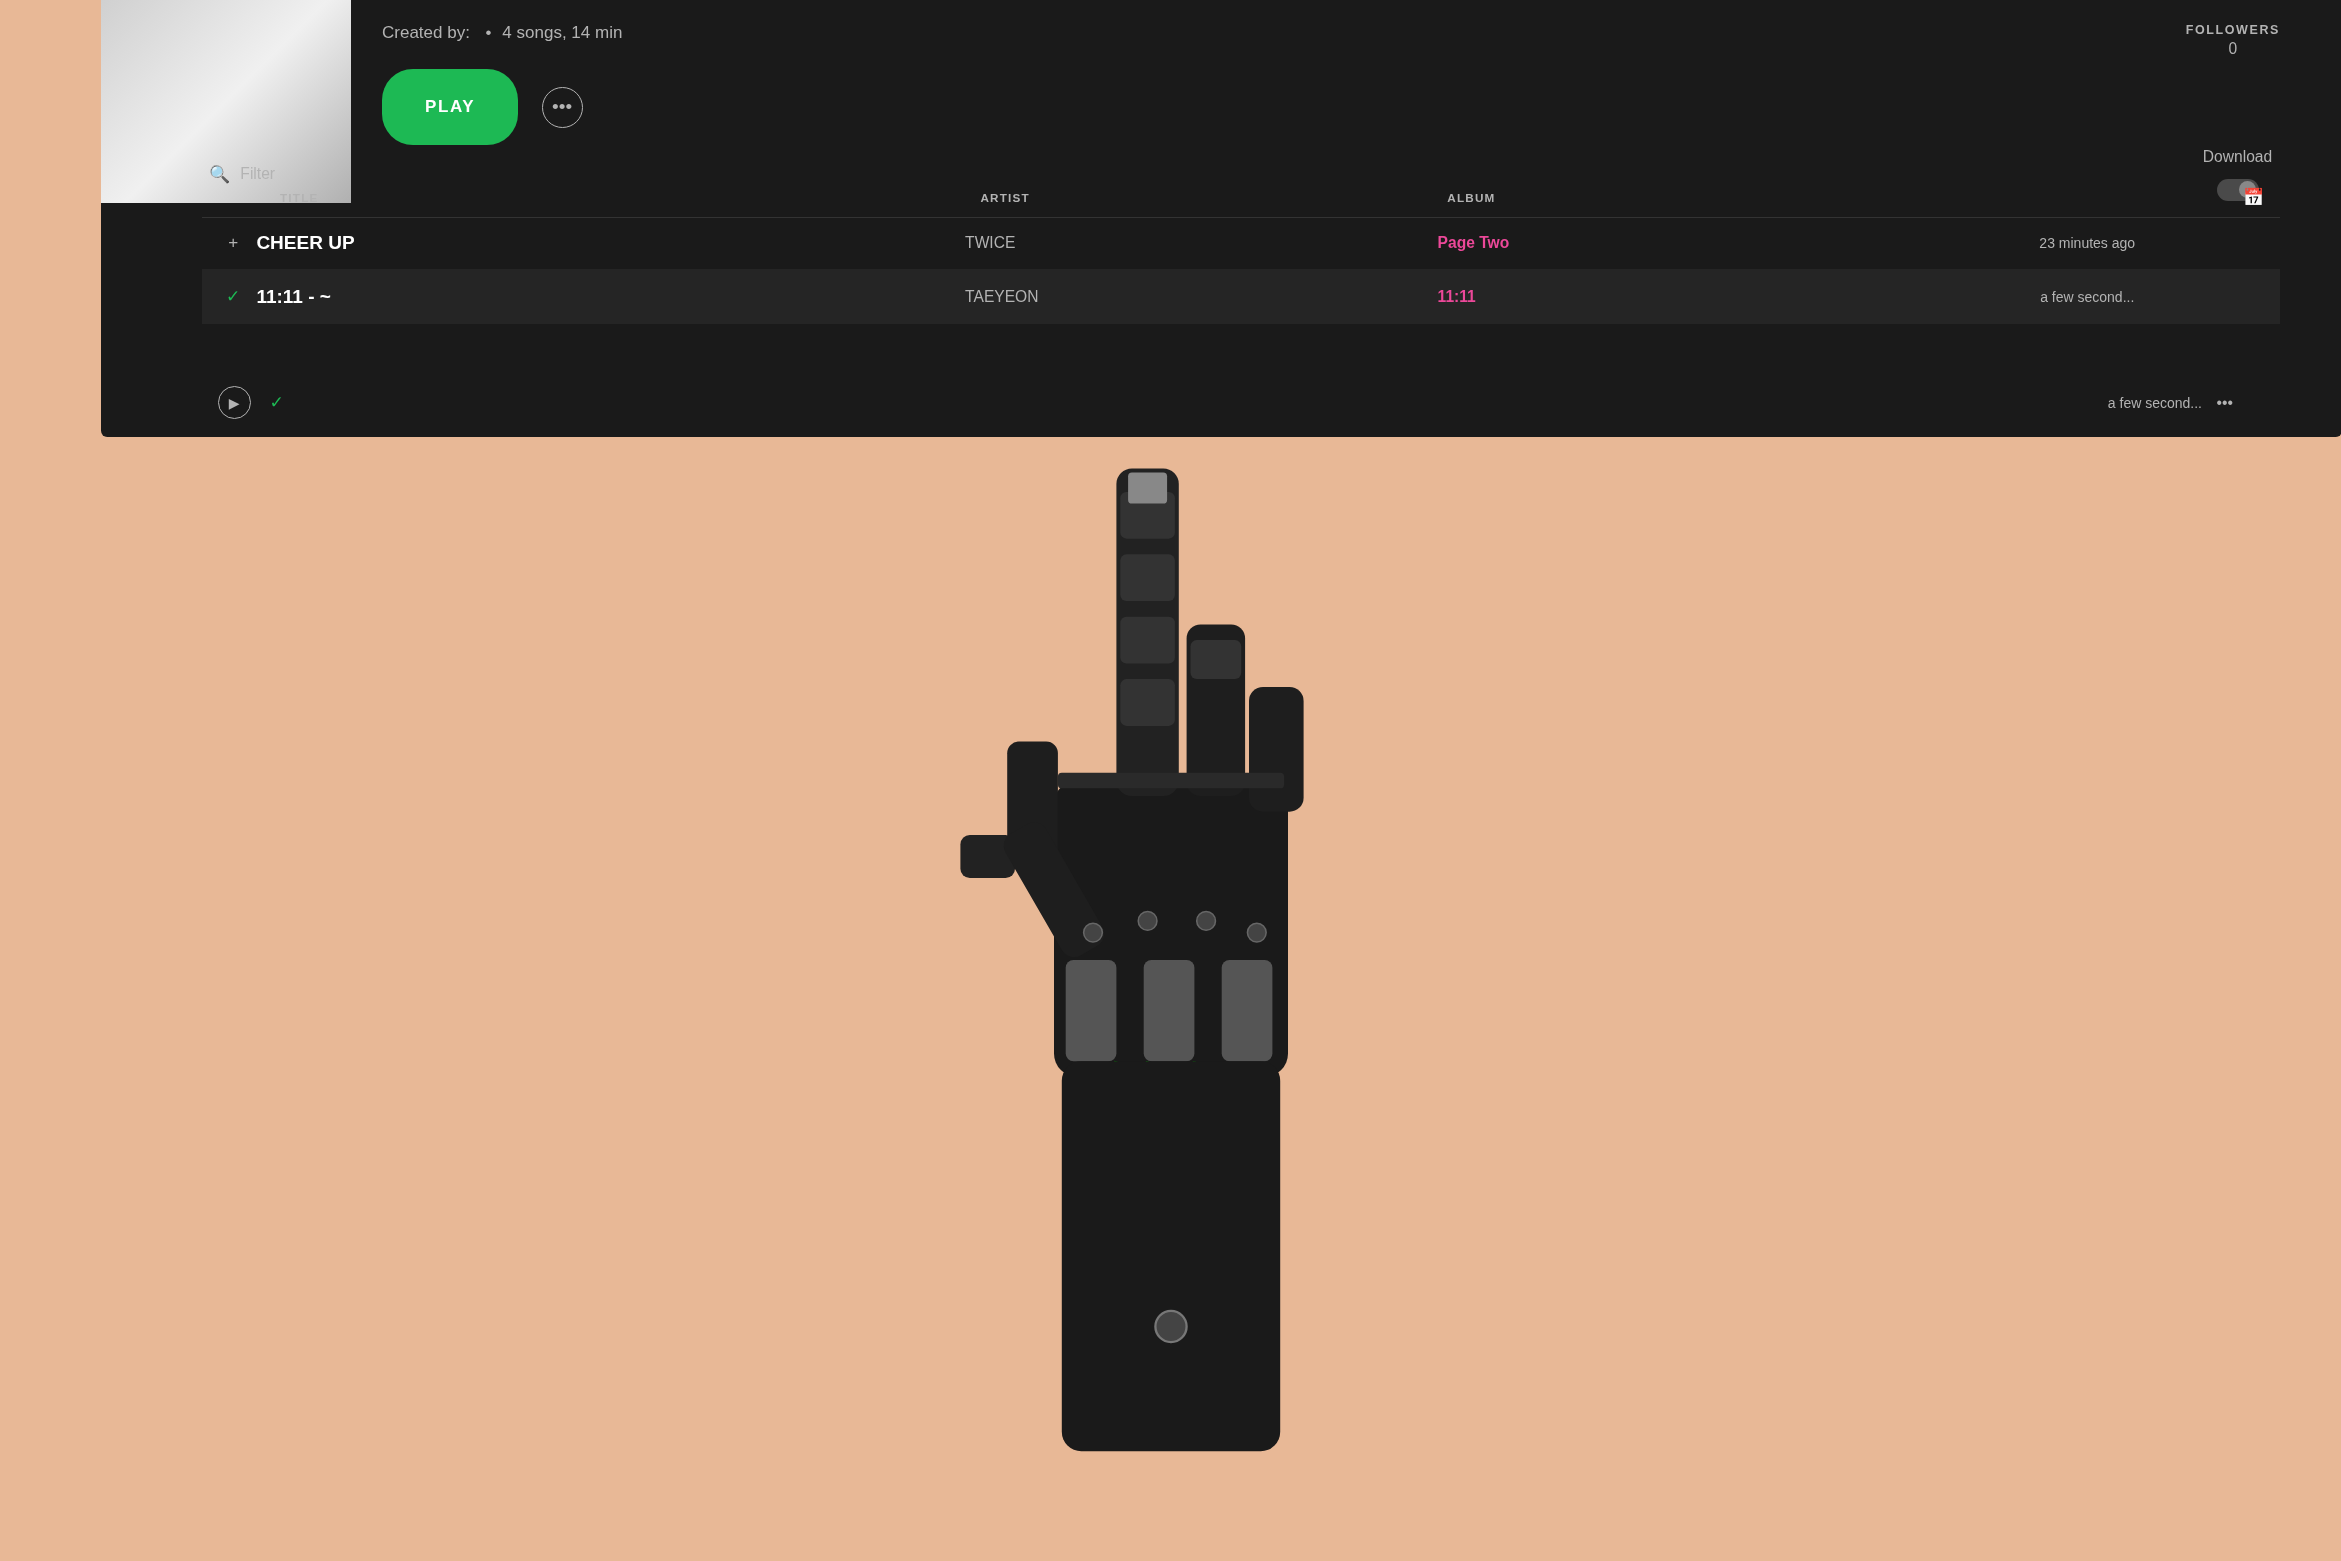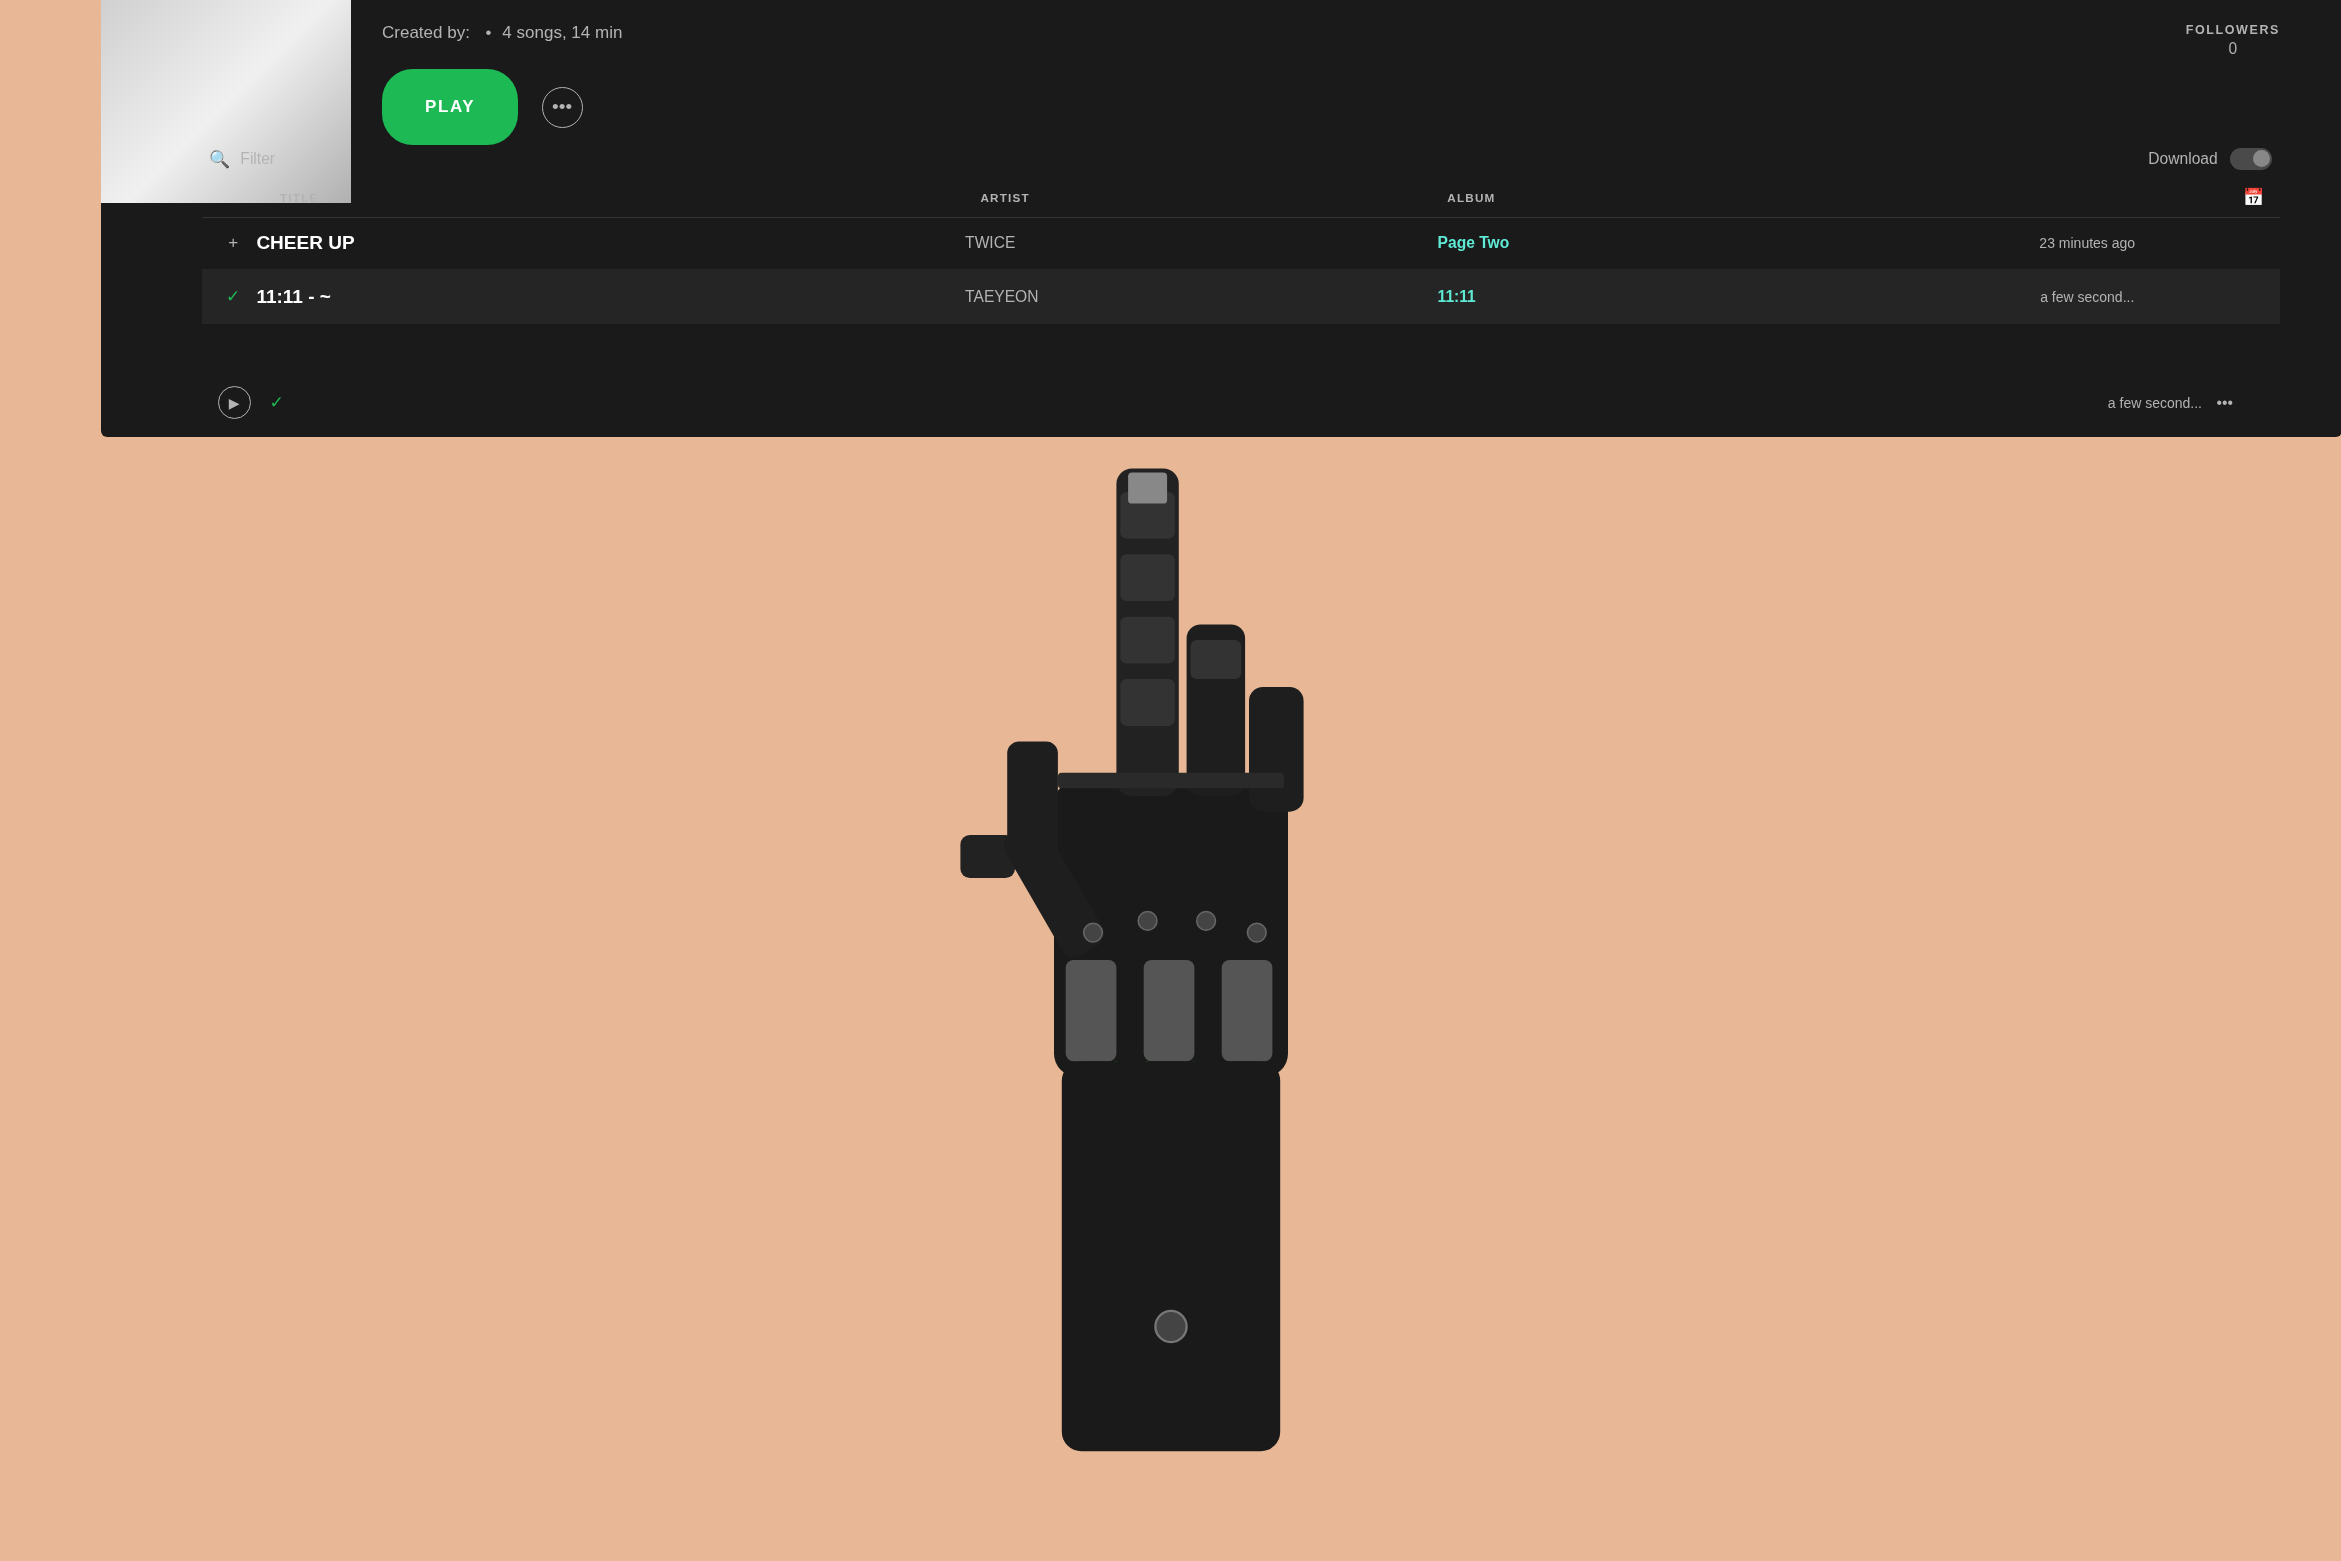--- a/index.html
+++ b/index.html
@@ -147,20 +147,21 @@
     .filter-icon {
       font-size: 17px;
     }
 
     .download-row {
       display: flex;
       align-items: center;
       gap: 12.5px;
       color: #b3b3b3;
       font-size: 15.6px;
+      flex-direction: column;
     }
 
     .toggle-switch {
       width: 42px;
       height: 22px;
       background-color: #4a4a4a;
       border-radius: 11px;
       position: relative;
       cursor: pointer;
     }
@@ -261,21 +262,21 @@
     }
 
     .track-artist {
       flex: 2;
       color: #b3b3b3;
       font-size: 15.6px;
     }
 
     .track-album {
       flex: 2;
-      color: #5eead4;
+      color: #ec4899;
       font-size: 15.6px;
       font-weight: 600;
     }
 
     .track-date {
       flex: 1.5;
       color: #b3b3b3;
       font-size: 14px;
       text-align: center;
     }

